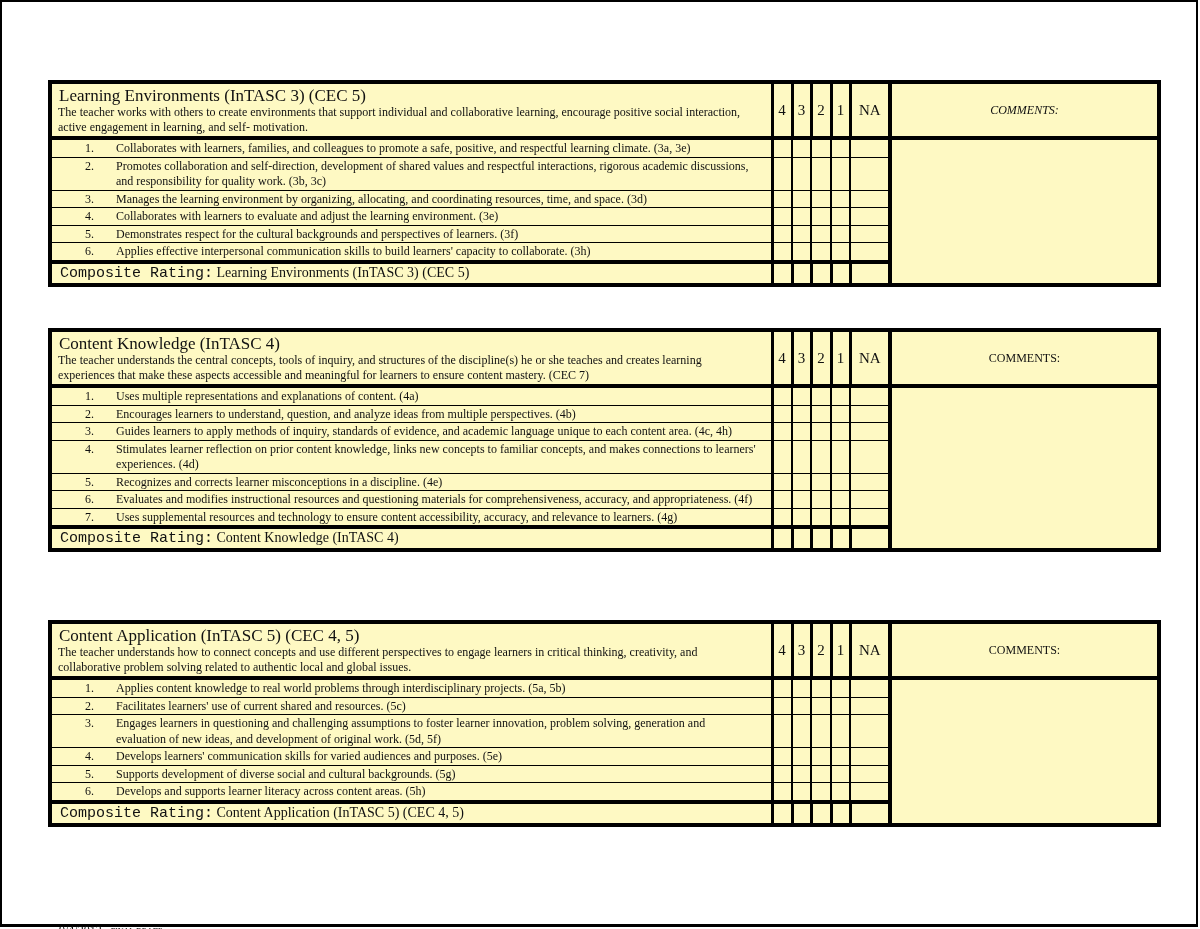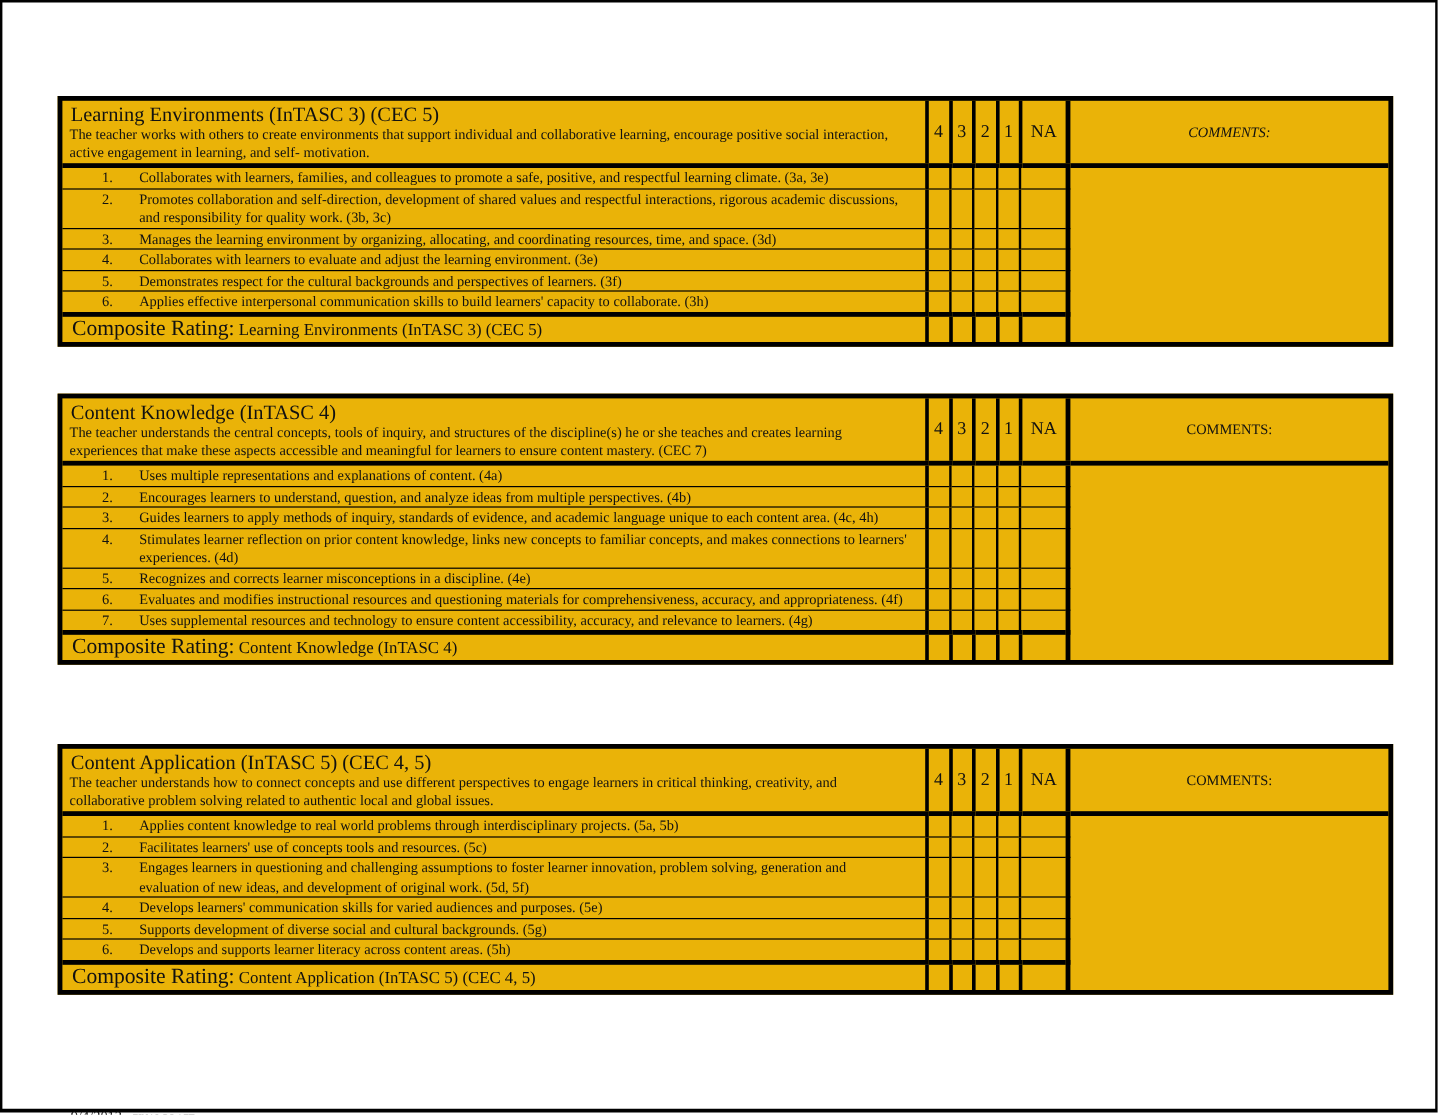--- a/index.html
+++ b/index.html
@@ -1,39 +1,39 @@
 <!DOCTYPE html>
 <html><head>
 <meta charset="utf-8">
 <style>
   html,body{margin:0;padding:0;background:#fff;}
   body{width:1200px;height:929px;position:relative;overflow:hidden;font-family:"Liberation Serif","DejaVu Serif",serif;color:#111;}
   .page-frame{position:absolute;left:0;top:0;width:1198px;height:927px;border-top:2px solid #000;border-left:2px solid #000;border-bottom:3px solid #000;border-right:2px solid #000;box-sizing:border-box;}
-  .section{position:absolute;left:48px;width:1113px;border:4px solid #000;box-sizing:border-box;background:#eab308;}
+  .section{position:absolute;left:48px;width:1113px;border:4px solid #000;box-sizing:border-box;background:#fef9c3;}
   table.rubric{border-collapse:collapse;width:100%;table-layout:fixed;}
   table.rubric td{padding:0;vertical-align:top;}
   col.c-text{width:720px;} col.c-4{width:20px;} col.c-3{width:19px;} col.c-2{width:20px;} col.c-1{width:19px;} col.c-na{width:40px;} col.c-com{width:267px;}
   .hdr td{border-bottom:4px solid #000;}
   .hdr .score-h{border-left:3px solid #000;text-align:center;vertical-align:middle;font-size:15px;}
   .hdr .na-h{border-left:3px solid #000;text-align:center;vertical-align:middle;font-size:15px;}
   .hdr .com-h{border-left:4px solid #000;text-align:center;vertical-align:middle;font-size:12px;}
   .com-h.italic{font-style:italic;}
   .std-title{font-size:17px;line-height:18px;padding:3px 0 0 7px;}
   .std-desc{font-size:12px;line-height:15px;padding:0 10px 1px 6px;}
   .item td{border-bottom:1px solid #000;font-size:12px;line-height:15.5px;}
   .item .txt{padding:1px 4px 0 16px;}
   .item .num{display:inline-block;width:26px;text-align:right;margin-right:22px;vertical-align:top;}
   .item .body{display:inline-block;width:640px;vertical-align:top;}
   .item .cell{border-left:2px solid #000;}
   .item .cell.first{border-left:3px solid #000;}
   .item .com-cell{border-left:4px solid #000;border-bottom:none;}
   .item.last td{border-bottom:4px solid #000;}
   .comp td{font-size:14px;line-height:18px;}
   .comp .txt{padding:0 0 0 8px;white-space:nowrap;}
-  .comp .lbl{font-size:18px;}
+  .comp .lbl{font-size:15px;font-family:Liberation Mono, monospace;}
   .comp .cell{border-left:3px solid #000;}
   .footer{position:absolute;left:59px;top:879px;font-size:12px;margin-top:44px;}
   .footer .draft{font-size:8px;margin-left:6px;}
 </style>
 </head>
 <body>
 
 <div class="page-frame"></div>
 
 <div id="sections">
@@ -240,21 +240,21 @@
           <tr class="item">
             <td class="txt"><span class="num">1.</span><span class="body">Applies content knowledge to real world problems through interdisciplinary projects. (5a, 5b)</span></td>
             <td class="cell first"></td>
             <td class="cell"></td>
             <td class="cell"></td>
             <td class="cell"></td>
             <td class="cell"></td>
             <td class="com-cell" rowspan="7"></td>
           </tr>
           <tr class="item">
-            <td class="txt"><span class="num">2.</span><span class="body">Facilitates learners' use of concepts tools and resources. (5c)</span></td>
+            <td class="txt"><span class="num">2.</span><span class="body">Facilitates learners' use of current shared and resources. (5c)</span></td>
             <td class="cell first"></td>
             <td class="cell"></td>
             <td class="cell"></td>
             <td class="cell"></td>
             <td class="cell"></td>
           </tr>
           <tr class="item">
             <td class="txt"><span class="num">3.</span><span class="body">Engages learners in questioning and challenging assumptions to foster learner innovation, problem solving, generation and evaluation of new ideas, and development of original work. (5d, 5f)</span></td>
             <td class="cell first"></td>
             <td class="cell"></td>

